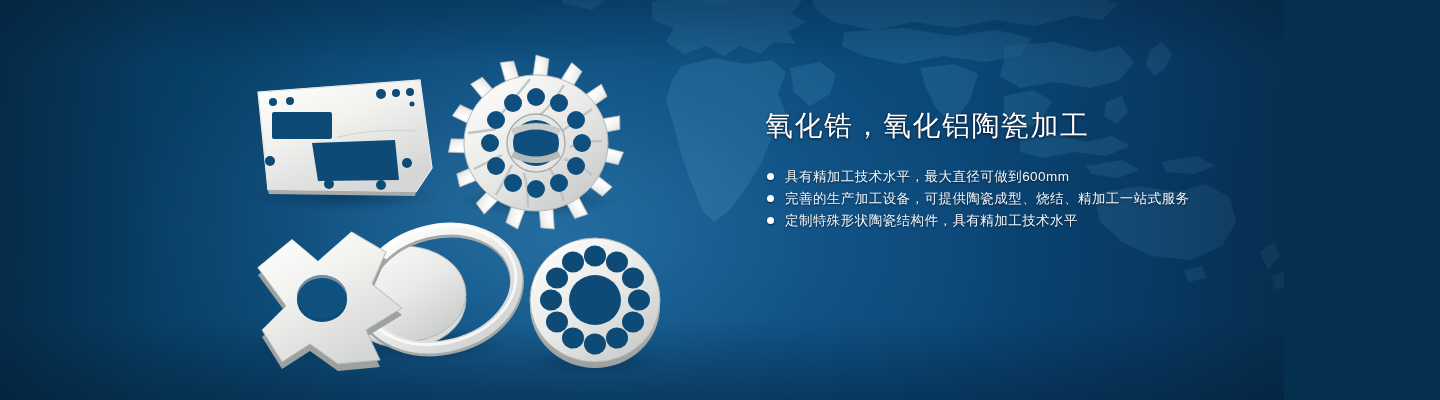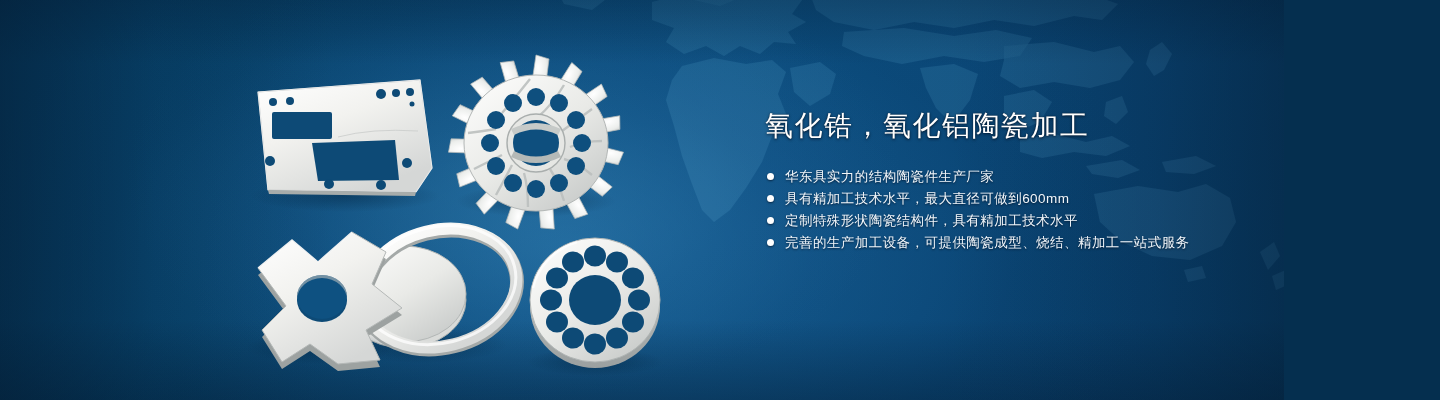--- a/index.html
+++ b/index.html
@@ -341,30 +341,26 @@
       </g>
 
     </svg>
   </div>
 
   <div class="copy">
     <h1 class="headline">氧化锆，氧化铝陶瓷加工</h1>
     <ul class="bullets">
       <li class="bullet">
         <span class="dot"></span>
-        <span class="bullet-text">华东具实力的结构陶瓷件生产厂家</span>
+        <span class="bullet-text">具有精加工技术水平，最大直径可做到600mm</span>
       </li>
       <li class="bullet">
         <span class="dot"></span>
-        <span class="bullet-text">具有精加工技术水平，最大直径可做到600mm</span>
+        <span class="bullet-text">完善的生产加工设备，可提供陶瓷成型、烧结、精加工一站式服务</span>
       </li>
       <li class="bullet">
         <span class="dot"></span>
         <span class="bullet-text">定制特殊形状陶瓷结构件，具有精加工技术水平</span>
       </li>
-      <li class="bullet">
-        <span class="dot"></span>
-        <span class="bullet-text">完善的生产加工设备，可提供陶瓷成型、烧结、精加工一站式服务</span>
-      </li>
     </ul>
   </div>
 
 </div>
 
 </body></html>

